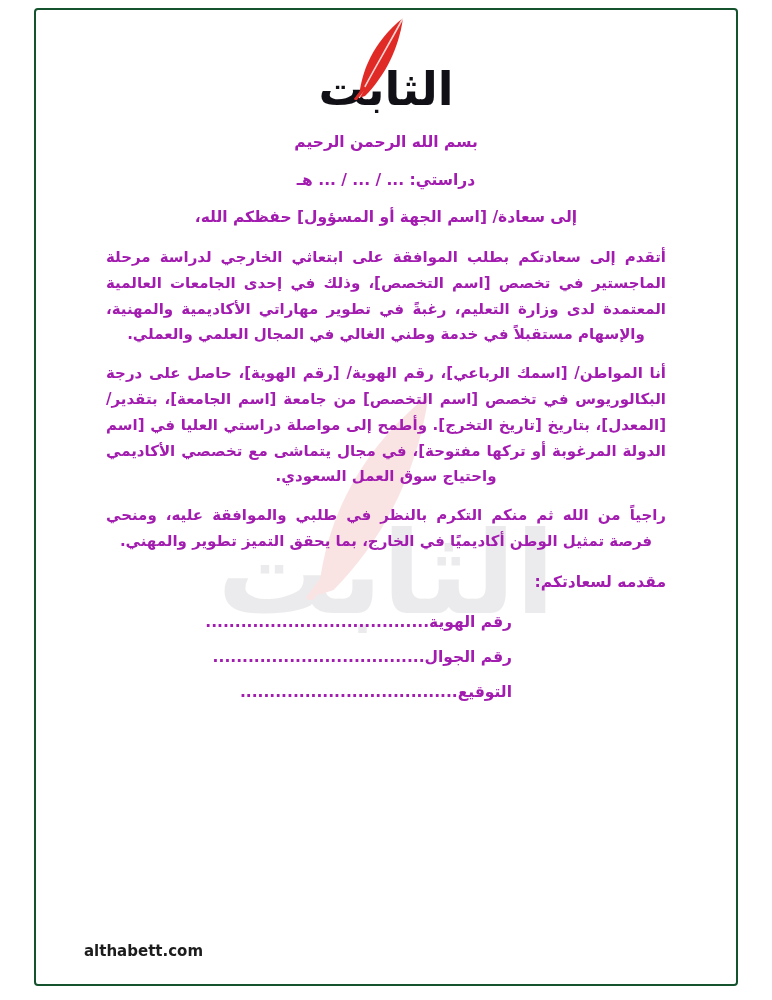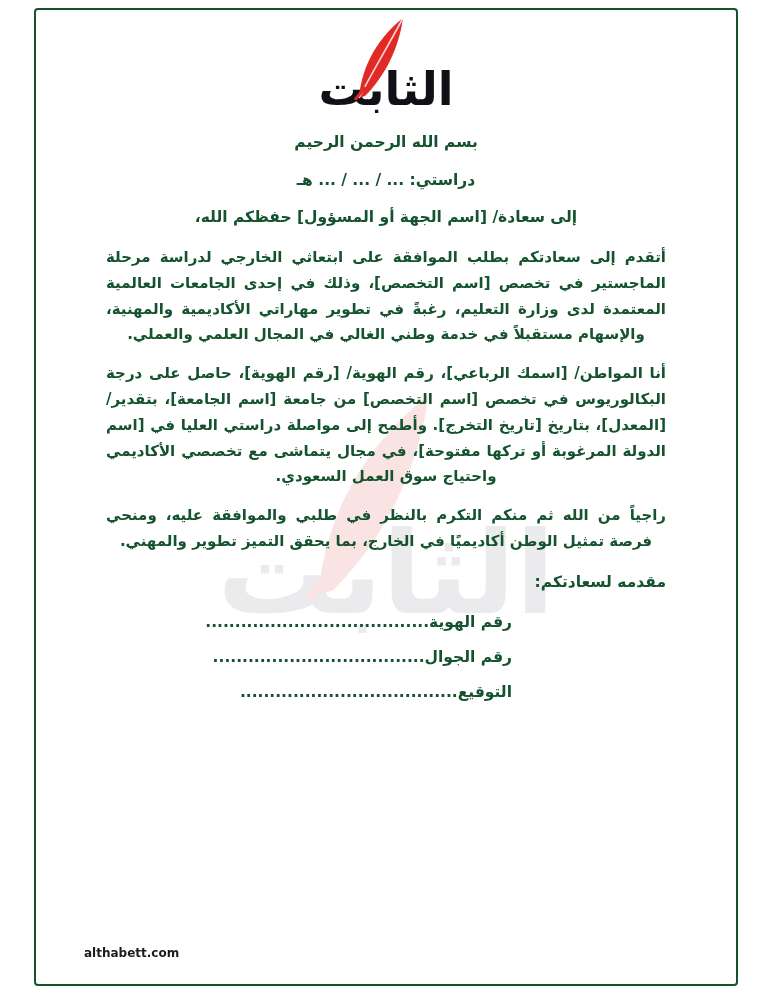--- a/index.html
+++ b/index.html
@@ -64,21 +64,21 @@
     pointer-events: none;
   }
   .watermark .logo-text { color: #6e6e78; }
   .watermark .feather { color: #e03030; }
   
   .content {
     position: relative;
     z-index: 1;
     direction: rtl;
     padding: 0 70px;
-    color: #14532d;
+    color: #a21caf;
     font-weight: bold;
   }
   .line {
     text-align: center;
     font-size: 15.5px;
     margin: 0 0 16px;
     line-height: 1.4;
   }
   .subject { margin-bottom: 14px; }
   .para {
@@ -108,21 +108,21 @@
     letter-spacing: 0.4px;
     white-space: nowrap;
   }
   
   .footer {
     position: absolute;
     bottom: 24px;
     left: 48px;
     direction: ltr;
     font-weight: bold;
-    font-size: 12px;
+    font-size: 15px;
     color: #1c1c1c;
     z-index: 2;
   }
 </style>
 </head>
 <body>
 
 <div class="sheet">
 
   <div class="logo">

